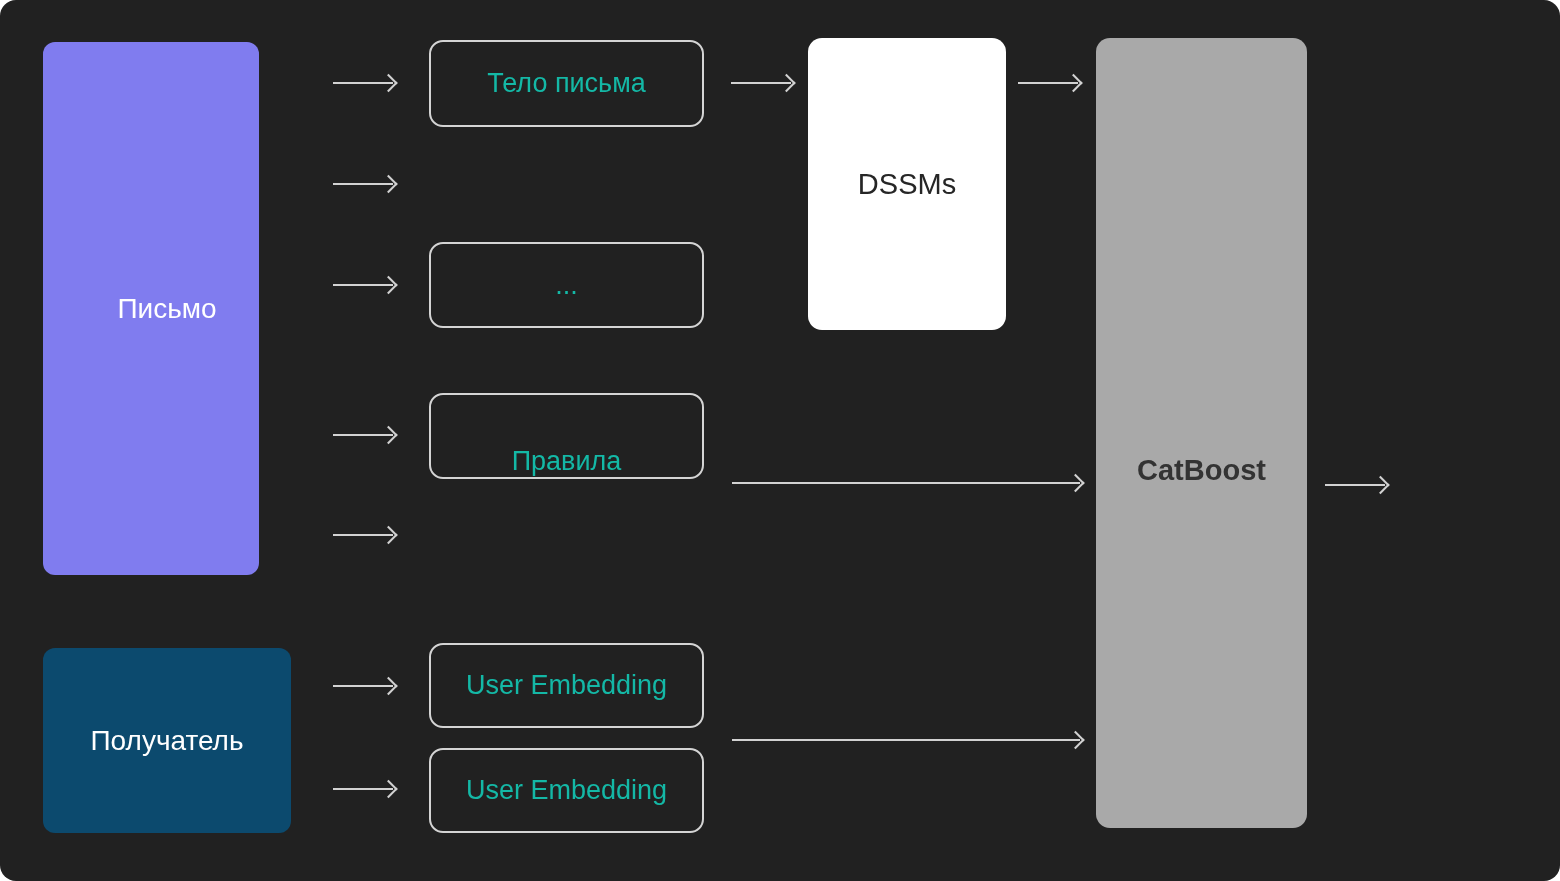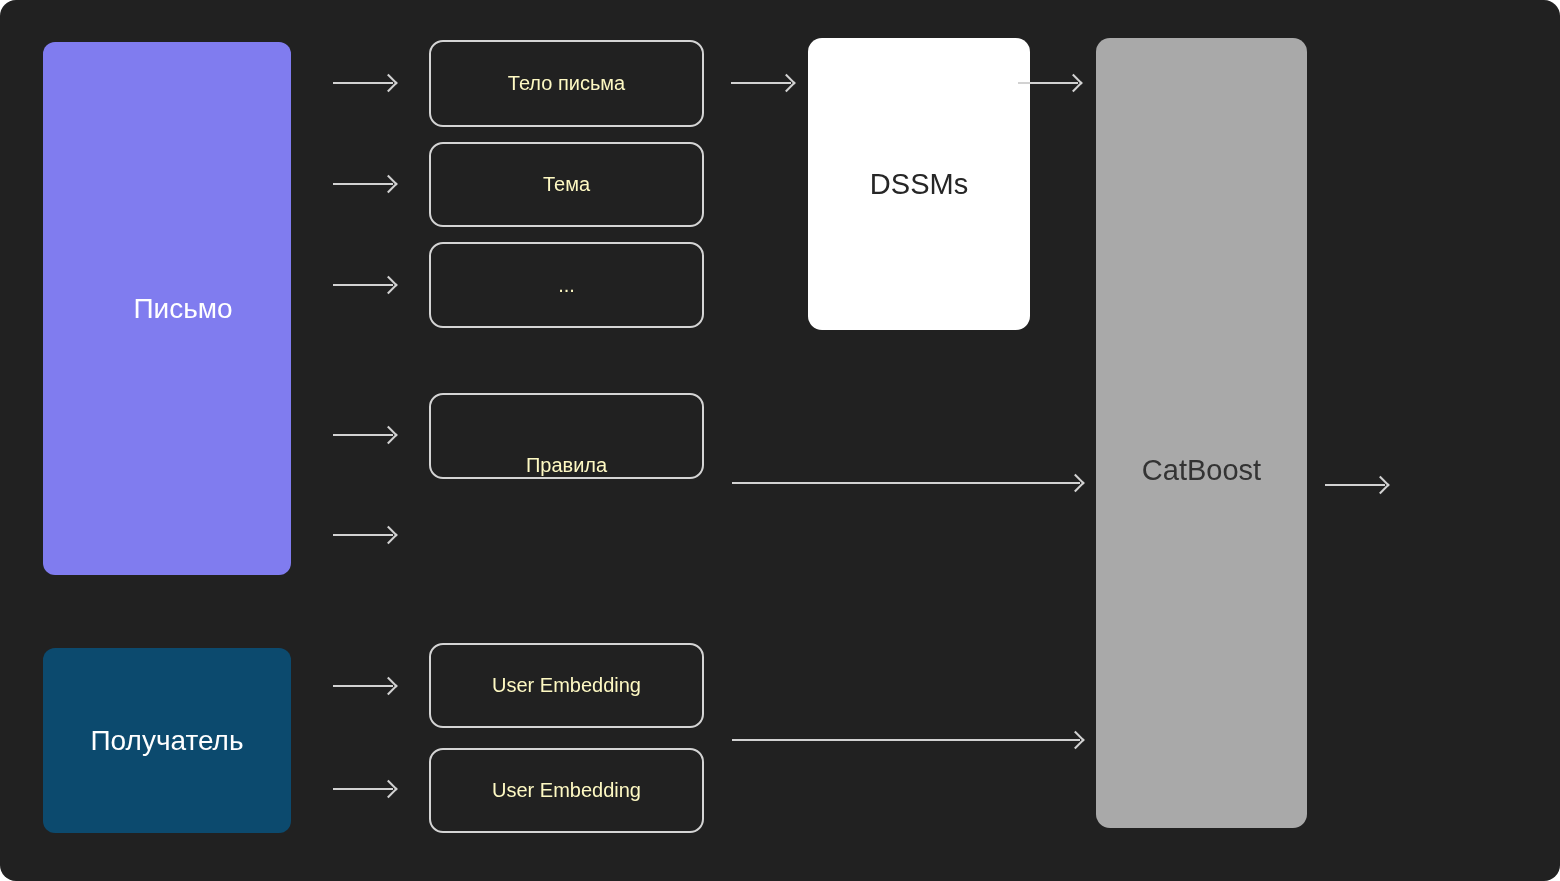--- a/index.html
+++ b/index.html
@@ -32,22 +32,22 @@
   .solid {
     border-radius: 12px;
     color: #ffffff;
     font-size: 28px;
   }
   
   .outlined {
     border: 2.5px solid #d4d4d4;
     border-radius: 14px;
     background: transparent;
-    color: #fef9c3;
-    font-size: 20px;
+    color: #14b8a6;
+    font-size: 27px;
   }
   
   .model {
     border-radius: 14px;
     font-size: 29px;
   }
   .model-dssms { color: #262626; }
   .model-catboost { color: #333333; }
   .model-catboost span {
     position: absolute;
@@ -73,58 +73,55 @@
     border-top: 2.4px solid #d2d2d2;
     border-right: 2.4px solid #d2d2d2;
     transform: translateY(-50%) rotate(45deg);
   }
 </style>
 </head>
 <body>
 
 <div class="canvas">
 
-  <div class="node solid" style="left: 43px; top: 42px; width: 248px; height: 533px; background: rgb(128, 124, 239); padding-left: 32px;">
+  <div class="node solid" style="left: 43px; top: 42px; width: 216px; height: 533px; background: rgb(128, 124, 239); padding-left: 32px;">
     <span>Письмо</span>
   </div>
 
   <div class="node solid" style="left: 43px; top: 648px; width: 248px; height: 185px; background: #0c4a6e;">
     <span>Получатель</span>
   </div>
 
   <div class="node outlined" style="left:429px; top:40px; width:275px; height:87px;">
     <span>Тело письма</span>
   </div>
 
-  <div class="node outlined" style="left:429px; top:142px; width:275px; height:85px;">
-    <span>Тема</span>
-  </div>
 
   <div class="node outlined" style="left:429px; top:242px; width:275px; height:86px;">
     <span>...</span>
   </div>
 
   <div class="node outlined" style="left:429px; top:393px; width:275px; height:86px;align-items:flex-end;">
     <span>Правила</span>
   </div>
 
 
   <div class="node outlined" style="left:429px; top:643px; width:275px; height:85px;">
     <span>User Embedding</span>
   </div>
 
   <div class="node outlined" style="left:429px; top:748px; width:275px; height:85px;">
     <span>User Embedding</span>
   </div>
 
-  <div class="node model model-dssms" style="left: 808px; top: 38px; width: 222px; height: 292px; background: rgb(255, 255, 255);">
+  <div class="node model model-dssms" style="left: 808px; top: 38px; width: 198px; height: 292px; background: rgb(255, 255, 255);">
     <span>DSSMs</span>
   </div>
 
-  <div class="node model model-catboost" style="left: 1096px; top: 38px; width: 211px; height: 790px; background: rgb(169, 169, 169);">
+  <div class="node model model-catboost" style="left: 1096px; top: 38px; width: 211px; height: 790px; background: rgb(169, 169, 169); font-weight: bold;">
     <span>CatBoost</span>
   </div>
 
 
   <div class="arrow" style="left:333px; top:82px; width:60px;"></div>
   <div class="arrow" style="left:333px; top:183px; width:60px;"></div>
   <div class="arrow" style="left:333px; top:284px; width:60px;"></div>
   <div class="arrow" style="left:333px; top:434px; width:60px;"></div>
   <div class="arrow" style="left:333px; top:534px; width:60px;"></div>
 

